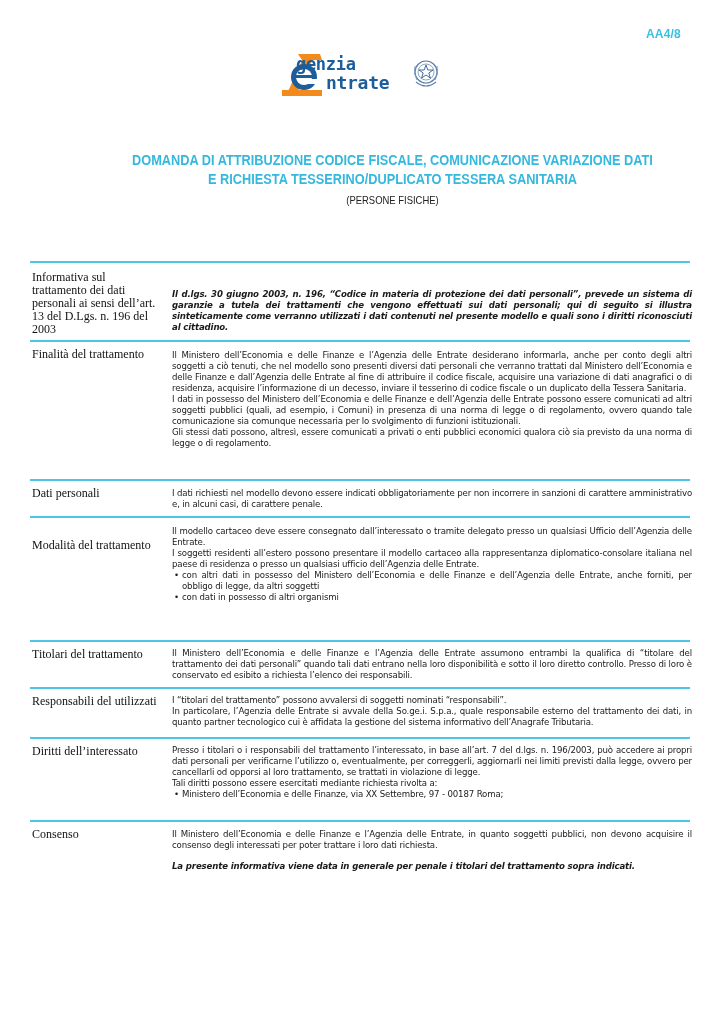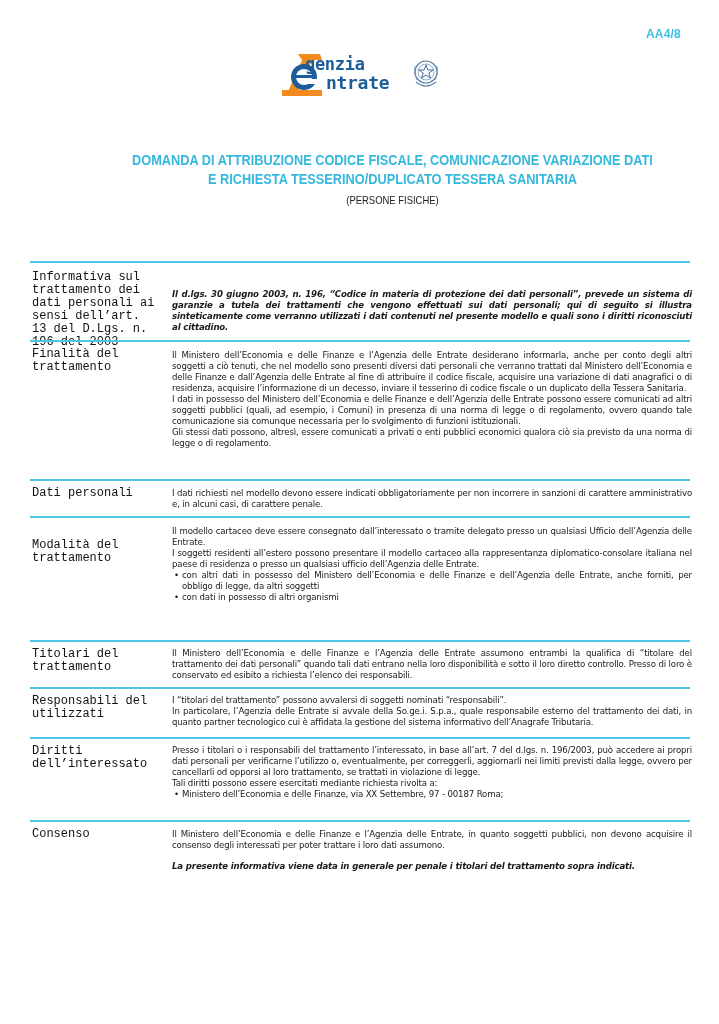--- a/index.html
+++ b/index.html
@@ -41,21 +41,21 @@
     }
     .logo-word {
       position: absolute;
       font-family: "DejaVu Sans Mono", monospace;
       font-weight: bold;
       color: #1d5d99;
       font-size: 17px;
       letter-spacing: -0.3px;
       line-height: 1;
     }
-    .logo-word.top { left: 25px; top: 4px; }
+    .logo-word.top { left: 16px; top: 4px; }
     .logo-word.bottom { left: 46px; top: 22px; font-size: 18px; }
     .logo-emblem {
       position: absolute;
       left: 131px;
       top: 4px;
       width: 30px;
       height: 34px;
     }
     .title-block {
       position: absolute;
@@ -86,21 +86,21 @@
       position: absolute;
       left: 30px;
       width: 660px;
       height: 2px;
       background: #4cc6e4;
     }
     .row-label {
       position: absolute;
       left: 32px;
       width: 125px;
-      font-family: Liberation Mono, monospace;
+      font-family: Liberation Serif, serif;
       font-size: 12px;
       line-height: 13px;
       color: #111;
     }
     .row-body {
       position: absolute;
       left: 172px;
       width: 520px;
       font-family: "DejaVu Sans", sans-serif;
       font-size: 8.6px;
@@ -205,15 +205,15 @@
 <div class="row-label" style="top:745px">Diritti dell’interessato</div>
 <div class="row-body" style="top:745px">
   <p>Presso i titolari o i responsabili del trattamento l’interessato, in base all’art. 7 del d.lgs. n. 196/2003, può accedere ai propri dati personali per verificarne l’utilizzo o, eventualmente, per correggerli, aggiornarli nei limiti previsti dalla legge, ovvero per cancellarli od opporsi al loro trattamento, se trattati in violazione di legge.</p>
   <p>Tali diritti possono essere esercitati mediante richiesta rivolta a:</p>
   <p class="bullet"><span class="bullet-dot">•</span><span>Ministero dell’Economia e delle Finanze, via XX Settembre, 97 - 00187 Roma;</span></p>
 </div>
 
 <div class="rule" style="top:820px"></div>
 <div class="row-label" style="top:828px">Consenso</div>
 <div class="row-body" style="top:829px">
-  <p>Il Ministero dell’Economia e delle Finanze e l’Agenzia delle Entrate, in quanto soggetti pubblici, non devono acquisire il consenso degli interessati per poter trattare i loro dati assumono.</p>
+  <p>Il Ministero dell’Economia e delle Finanze e l’Agenzia delle Entrate, in quanto soggetti pubblici, non devono acquisire il consenso degli interessati per poter trattare i loro dati richiesta.</p>
   <p class="closing">La presente informativa viene data in generale per penale i titolari del trattamento sopra indicati.</p>
 </div>
 
 </body></html>

